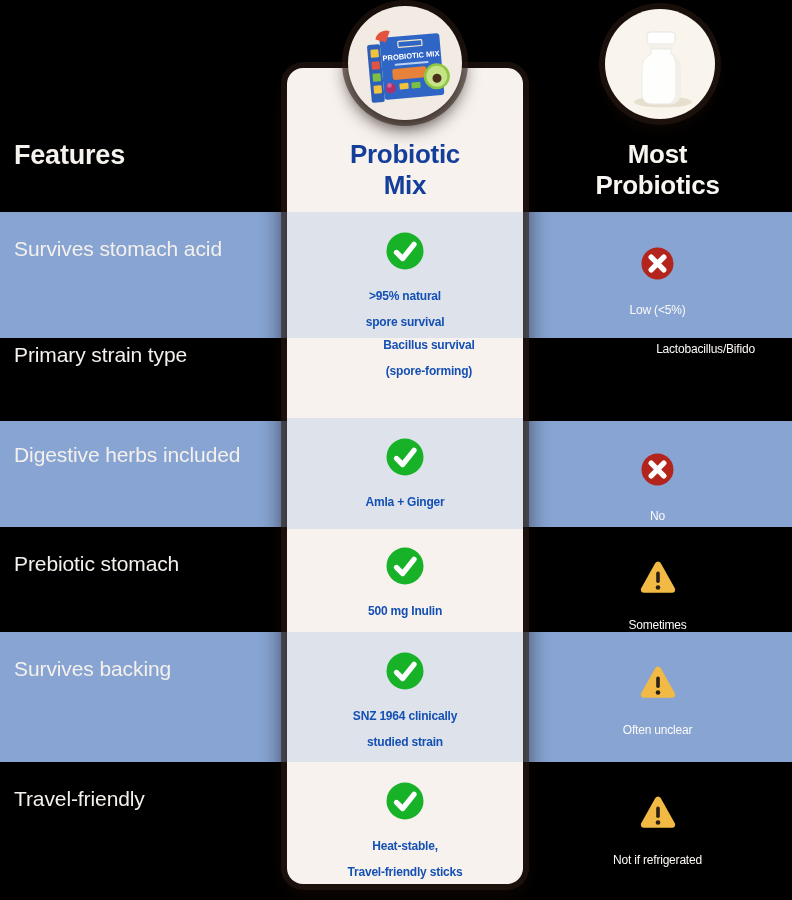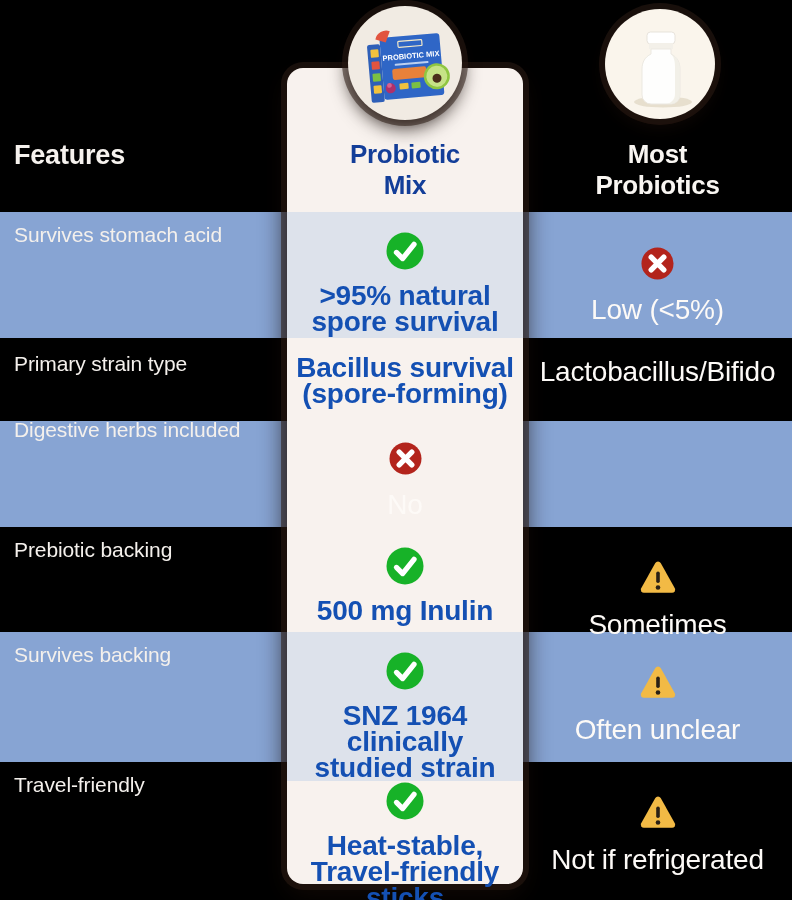--- a/index.html
+++ b/index.html
@@ -39,36 +39,36 @@
   }
   .photo-circle.product{left:348px;top:6px;width:114px;height:114px;background:#f1ebe3;}
   .photo-circle.competitor{left:605px;top:9px;width:110px;height:110px;background:#faf5ec;}
   .photo-circle svg{display:block;width:100%;height:100%;}
   
   .row{
     position:absolute;left:0;width:792px;z-index:3;
     display:grid;grid-template-columns:287px 236px 269px;
   }
   .row.r1{top:212px;height:126px;}
-  .row.r2{top:341px;height:70px;}
-  .row.r3{top:407px;height:106px;border-radius:19px;}
+  .row.r2{top:318px;height:70px;gap:24px;}
+  .row.r3{top:418px;height:106px;border-radius:19px;}
   .row.r4{top:527px;height:105px;}
   .row.r5{top:632px;height:130px;}
   .row.r6{top:762px;height:138px;}
   .cell{box-sizing:border-box;display:flex;flex-direction:column;}
   .cell.feature{
-    align-items:flex-start;padding:10px 26px 0 14px;
+    align-items:flex-start;padding:24px 26px 0 14px;
     color:#f4f0ec;font-size:21px;font-weight:500;letter-spacing:-.1px;line-height:1.2;
   }
   .cell.mid{align-items:center;text-align:center;padding-top:20px;}
   .cell.mid.tint{background:#dde2eb;}
   .cell.right{align-items:center;text-align:center;padding-top:32px;}
   .icon-slot{height:38px;display:flex;align-items:center;justify-content:center;}
   .icon-slot svg{display:block;}
-  .val{white-space:pre-line;font-size:28px;line-height:26px;letter-spacing:-.2px;}
+  .val{white-space:pre-line;font-size:12px;line-height:26px;letter-spacing:-.2px;}
   .val.blue{color:#1450b3;font-weight:700;margin-top:13px;}
   .val.white{color:#fdfaf7;font-weight:500;margin-top:15px;}
   
   .row.r2 .cell.mid{padding-top:14px;}
   .row.r2 .val.blue{margin-top:0;}
   .row.r2 .cell.right{padding-top:18px;}
   .row.r2 .val.white{margin-top:0;}
 </style>
 </head>
 <body>
@@ -151,33 +151,42 @@
       <div class="val blue">Bacillus survival
 (spore-forming)</div>
     </div>
     <div class="cell right">
       <div class="val white">Lactobacillus/Bifido</div>
     </div>
   </div>
 
   <div class="row r3">
     <div class="cell feature">Digestive herbs included</div>
+    <div class="cell mid tint">
+      <div class="icon-slot">
+          <svg width="38" height="38" viewBox="0 0 40 40">
+            <circle cx="20" cy="20" r="19.5" fill="#17b228"></circle>
+            <path d="M11 21.5 L17.5 28 L29.5 13" stroke="#ffffff" stroke-width="5.5" fill="none" stroke-linecap="round" stroke-linejoin="round"></path>
+          </svg>
+        </div>
+      <div class="val blue">Amla + Ginger</div>
+    </div>
     <div class="cell right">
       <div class="icon-slot">
           <svg width="33" height="33" viewBox="0 0 34 34">
             <circle cx="17" cy="17" r="16.5" fill="#b3241c"></circle>
             <path d="M10.5 10.5 L23.5 23.5 M23.5 10.5 L10.5 23.5" stroke="#ffffff" stroke-width="5.5" stroke-linecap="round"></path>
           </svg>
         </div>
       <div class="val white">No</div>
     </div>
   </div>
 
   <div class="row r4">
-    <div class="cell feature">Prebiotic backing</div>
+    <div class="cell feature">Prebiotic stomach</div>
     <div class="cell mid">
       <div class="icon-slot">
           <svg width="38" height="38" viewBox="0 0 40 40">
             <circle cx="20" cy="20" r="19.5" fill="#17b228"></circle>
             <path d="M11 21.5 L17.5 28 L29.5 13" stroke="#ffffff" stroke-width="5.5" fill="none" stroke-linecap="round" stroke-linejoin="round"></path>
           </svg>
         </div>
       <div class="val blue">500 mg Inulin</div>
     </div>
     <div class="cell right">

